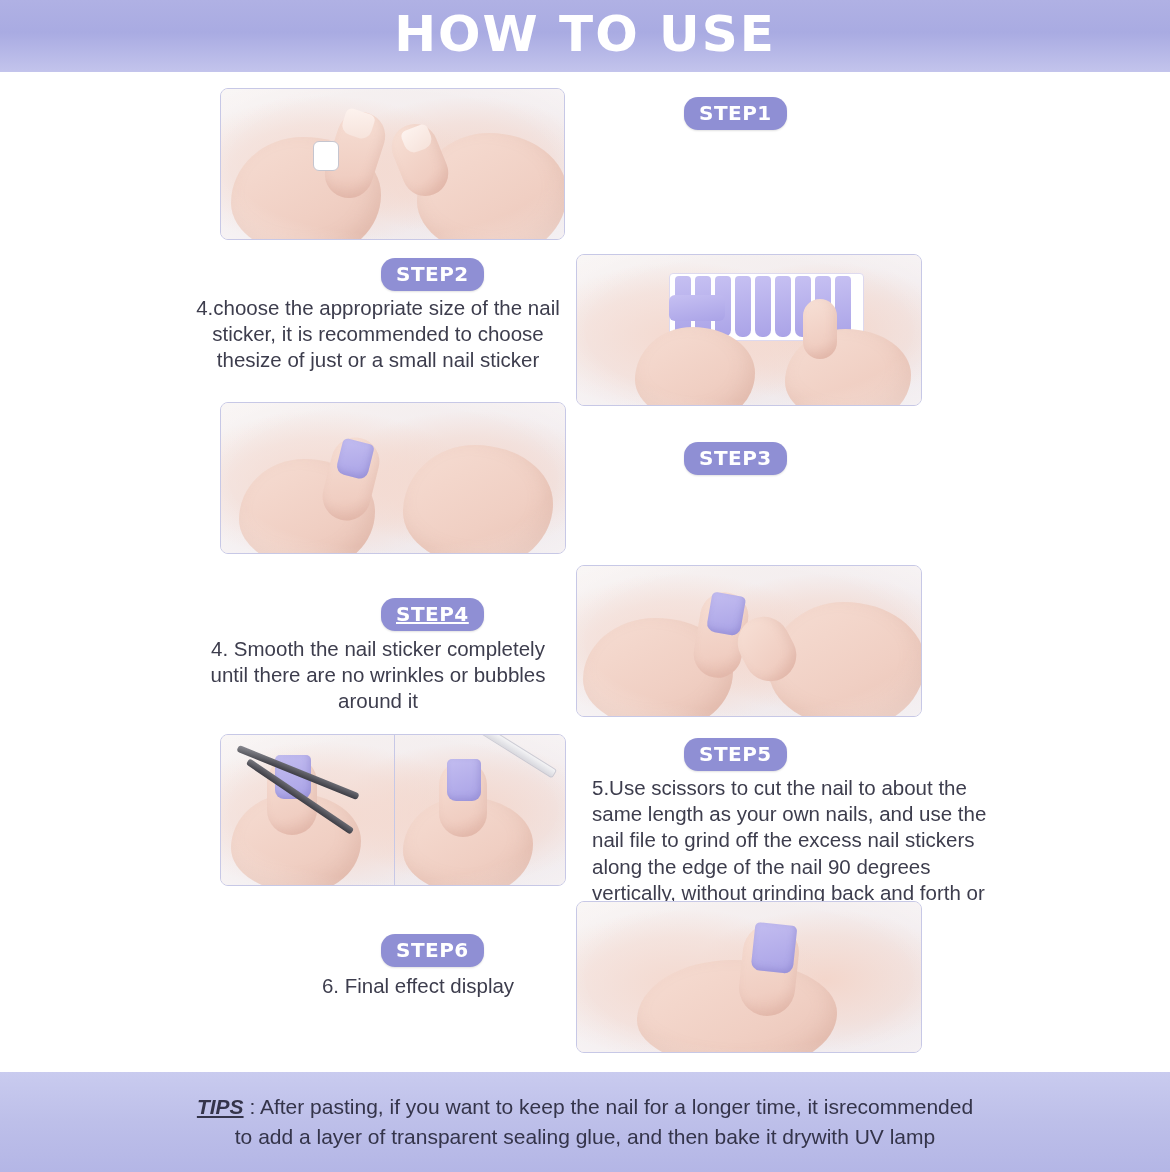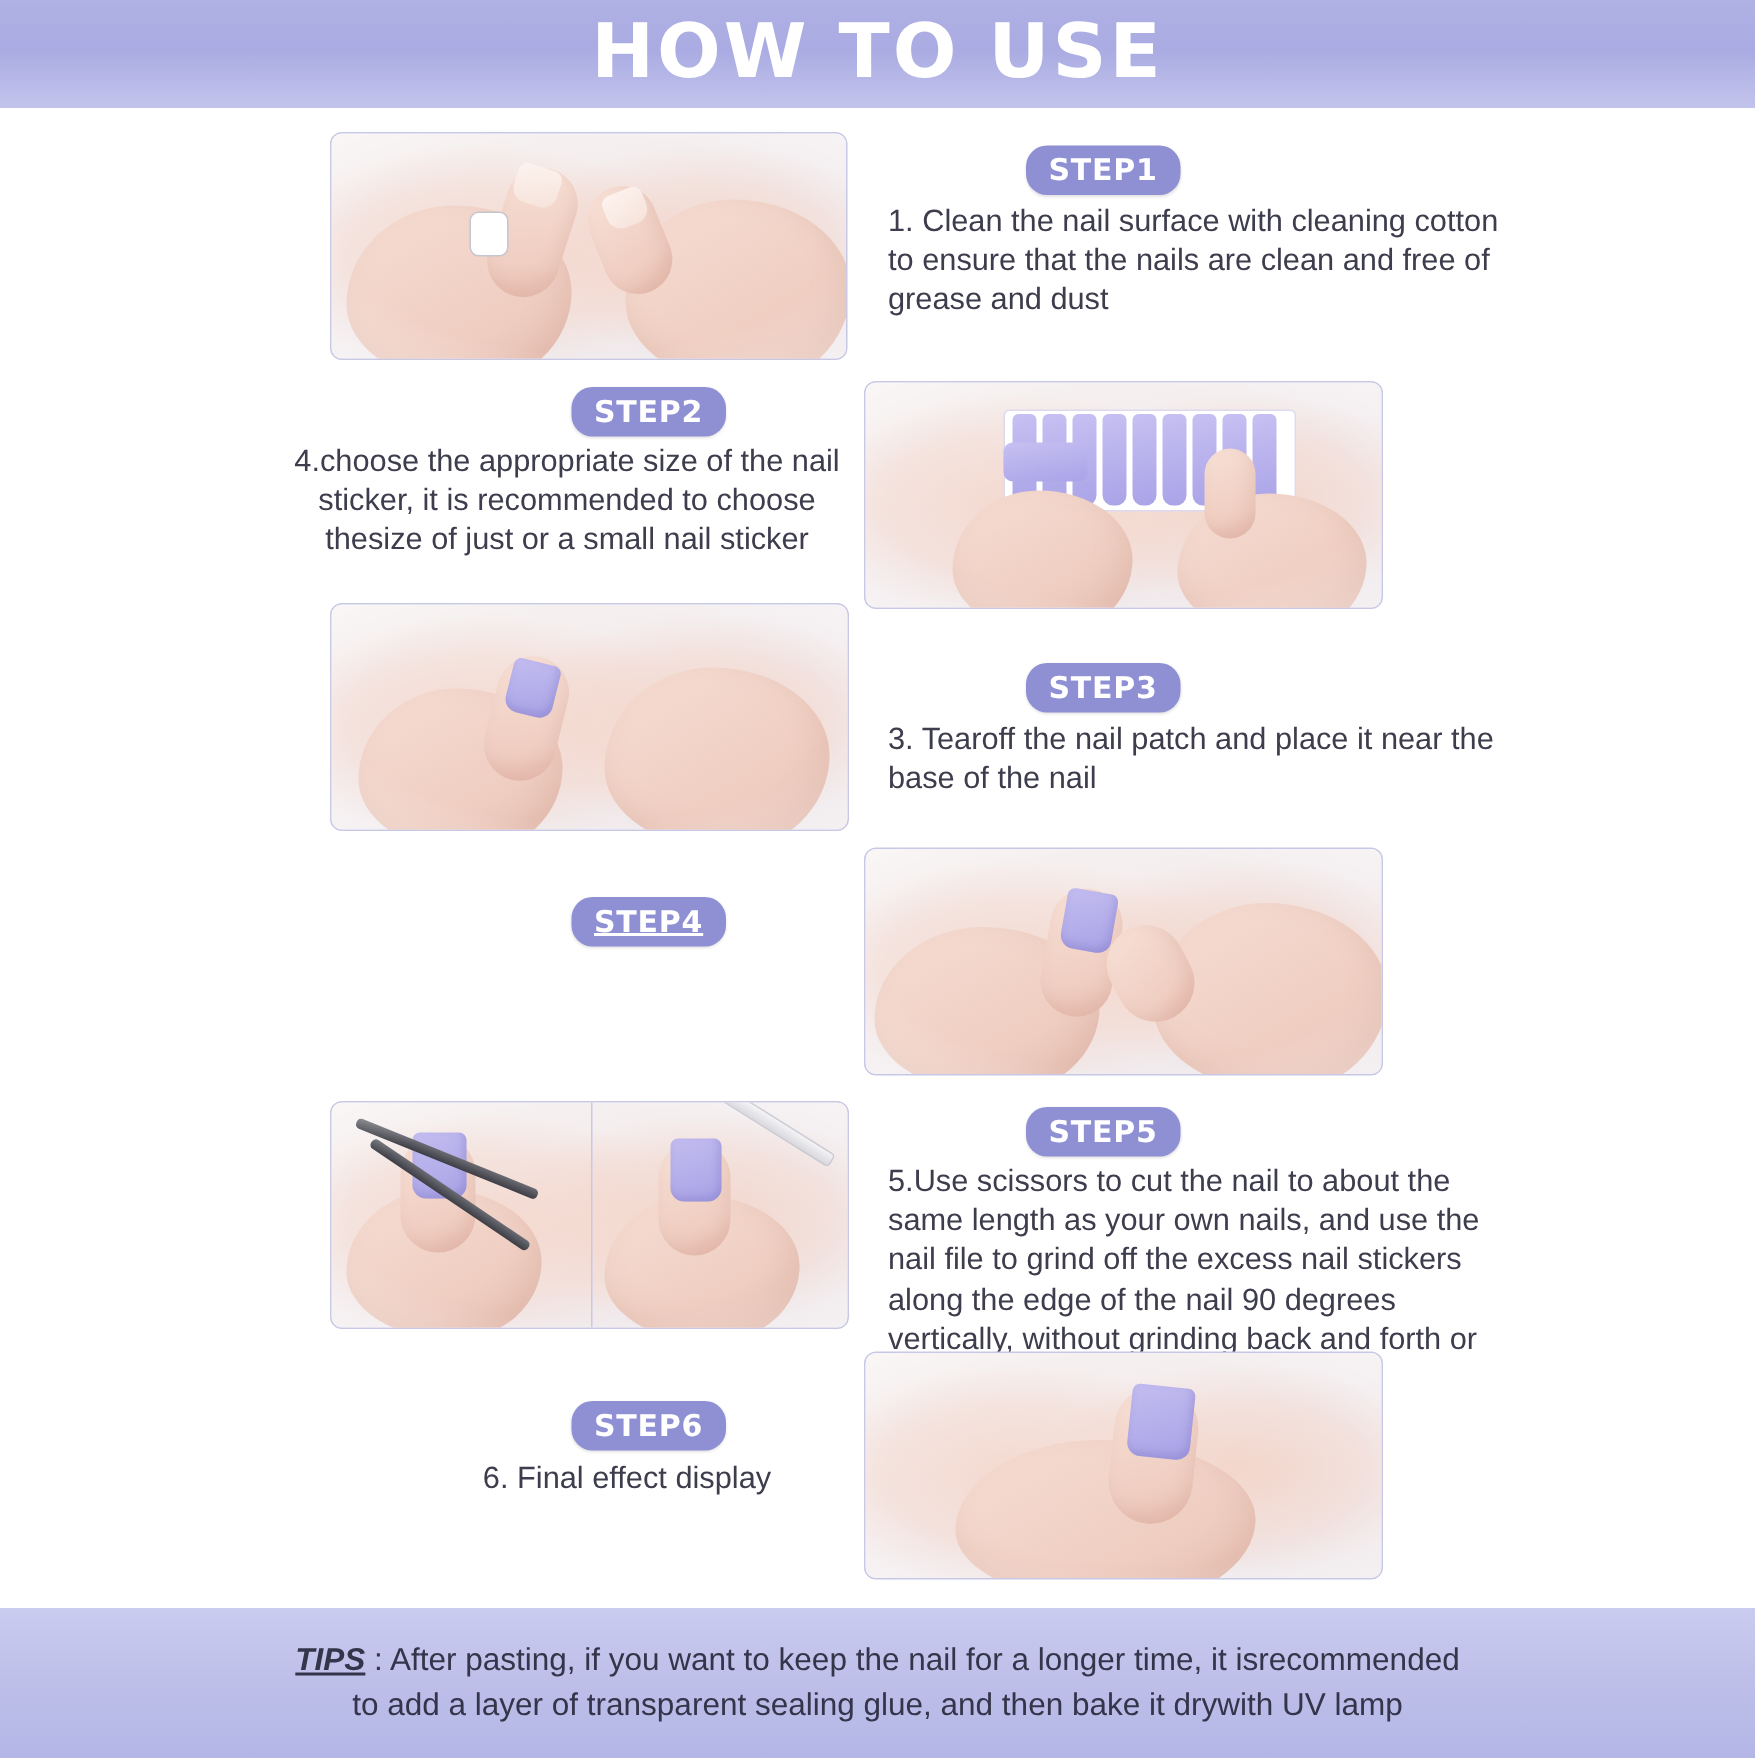--- a/index.html
+++ b/index.html
@@ -174,21 +174,20 @@
     <div class="finger" style="left:110px; top:22px; width:48px; height:88px; transform:rotate(18deg);"></div>
     <div class="nail" style="left:122px; top:22px; width:30px; height:26px; transform:rotate(18deg);"></div>
     <div class="tool light" style="left:92px; top:52px; width:26px; height:30px; border-radius:6px; background:#ffffff;"></div>
 
     <div class="hand-shape" style="left:196px; top:44px; width:150px; height:124px;"></div>
     <div class="finger" style="left:176px; top:34px; width:46px; height:74px; transform:rotate(-22deg);"></div>
     <div class="nail" style="left:182px; top:38px; width:28px; height:24px; transform:rotate(-22deg);"></div>
     <div class="vignette"></div>
   </div>
   <div class="step-badge" style="left:684px; top:25px;">STEP1</div>
-  <div class="step-text" style="left:592px; top:63px; width:420px;">1. Clean the nail surface with cleaning cotton to ensure that the nails are clean and free of grease and dust</div>
 
   <div class="step-badge" style="left:381px; top:186px;">STEP2</div>
   <div class="step-text step-text center" style="left:195px; top:223px; width:366px;">4.choose the appropriate size of the nail sticker, it is recommended to choose thesize of just or a small nail sticker</div>
 
   <div class="photo" style="left:576px; top:182px; width:346px; height:152px;">
     <div class="skin"></div>
 
     <div class="sheet" style="left:92px; top:18px; width:195px; height:68px;"></div>
     <div class="strip" style="left:98px; top:21px; width:16px; height:61px;"></div>
     <div class="strip" style="left:118px; top:21px; width:16px; height:61px;"></div>
@@ -210,23 +209,23 @@
 
   <div class="photo" style="left:220px; top:330px; width:346px; height:152px;">
     <div class="skin"></div>
     <div class="hand-shape" style="left:182px; top:42px; width:150px; height:122px;"></div>
     <div class="hand-shape" style="left:18px; top:56px; width:136px; height:110px;"></div>
     <div class="finger" style="left:106px; top:34px; width:48px; height:84px; transform:rotate(14deg);"></div>
     <div class="nail purple" style="left:118px; top:38px; width:32px; height:36px; transform:rotate(14deg);"></div>
     <div class="vignette"></div>
   </div>
   <div class="step-badge" style="left:684px; top:370px;">STEP3</div>
-  <div class="step-text" style="left:592px; top:408px; width:420px;">3. Tearoff the nail patch and place it near the base of the nail</div>
 
   <div class="step-badge" style="left:381px; top:526px;text-decoration:underline;">STEP4</div>
+  <div class="step-text step-text center" style="left:195px; top:564px; width:366px;">4. Smooth the nail sticker completely until there are no wrinkles or bubbles around it</div>
 
   <div class="photo" style="left:576px; top:493px; width:346px; height:152px;">
     <div class="skin"></div>
     <div class="hand-shape" style="left:192px; top:36px; width:156px; height:126px;"></div>
     <div class="hand-shape" style="left:6px; top:52px; width:150px; height:112px;"></div>
     <div class="finger" style="left:120px; top:26px; width:48px; height:86px; transform:rotate(10deg);"></div>
     <div class="nail purple" style="left:132px; top:28px; width:34px; height:40px; transform:rotate(10deg);"></div>
     <div class="finger" style="left:164px; top:50px; width:52px; height:66px; transform:rotate(-28deg);"></div>
     <div class="vignette"></div>
   </div>

